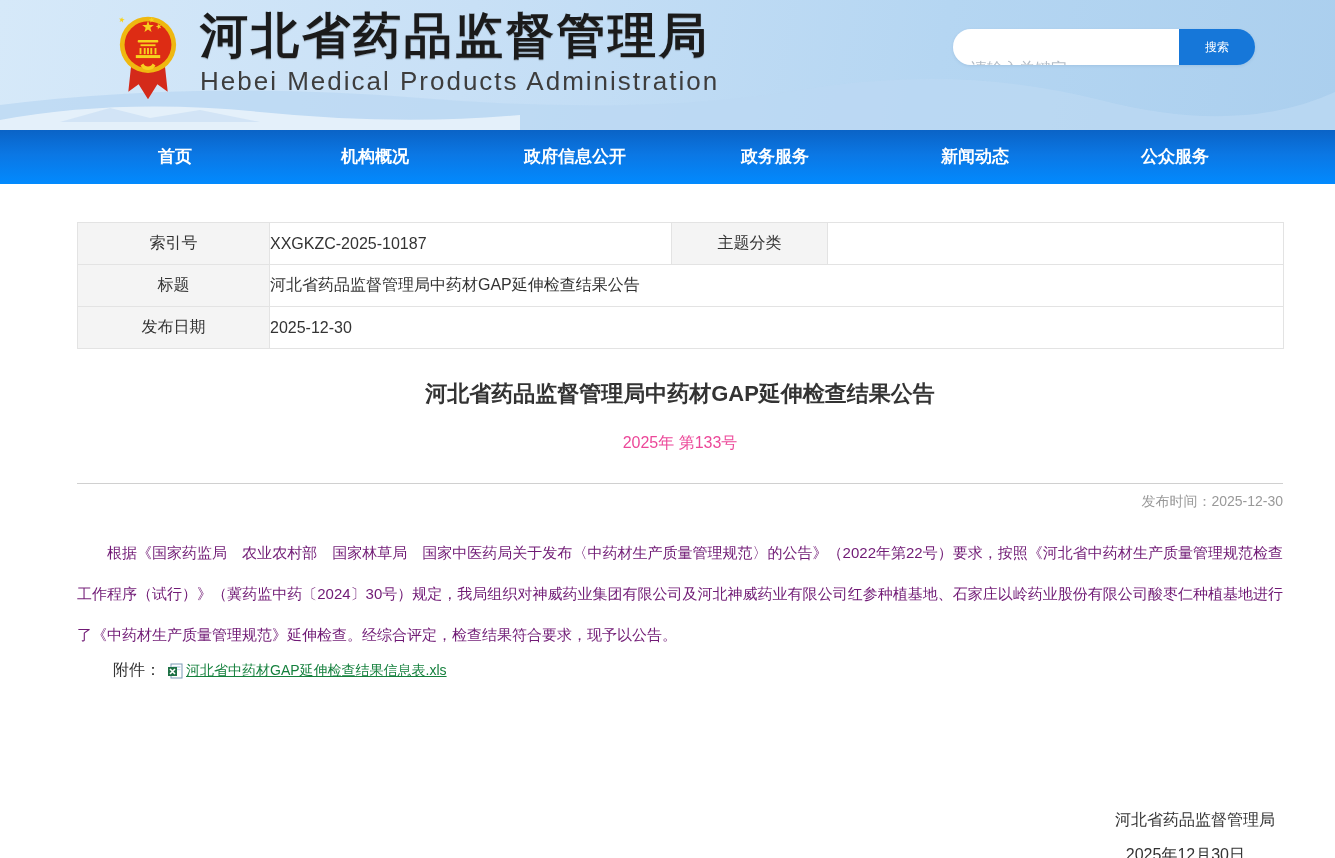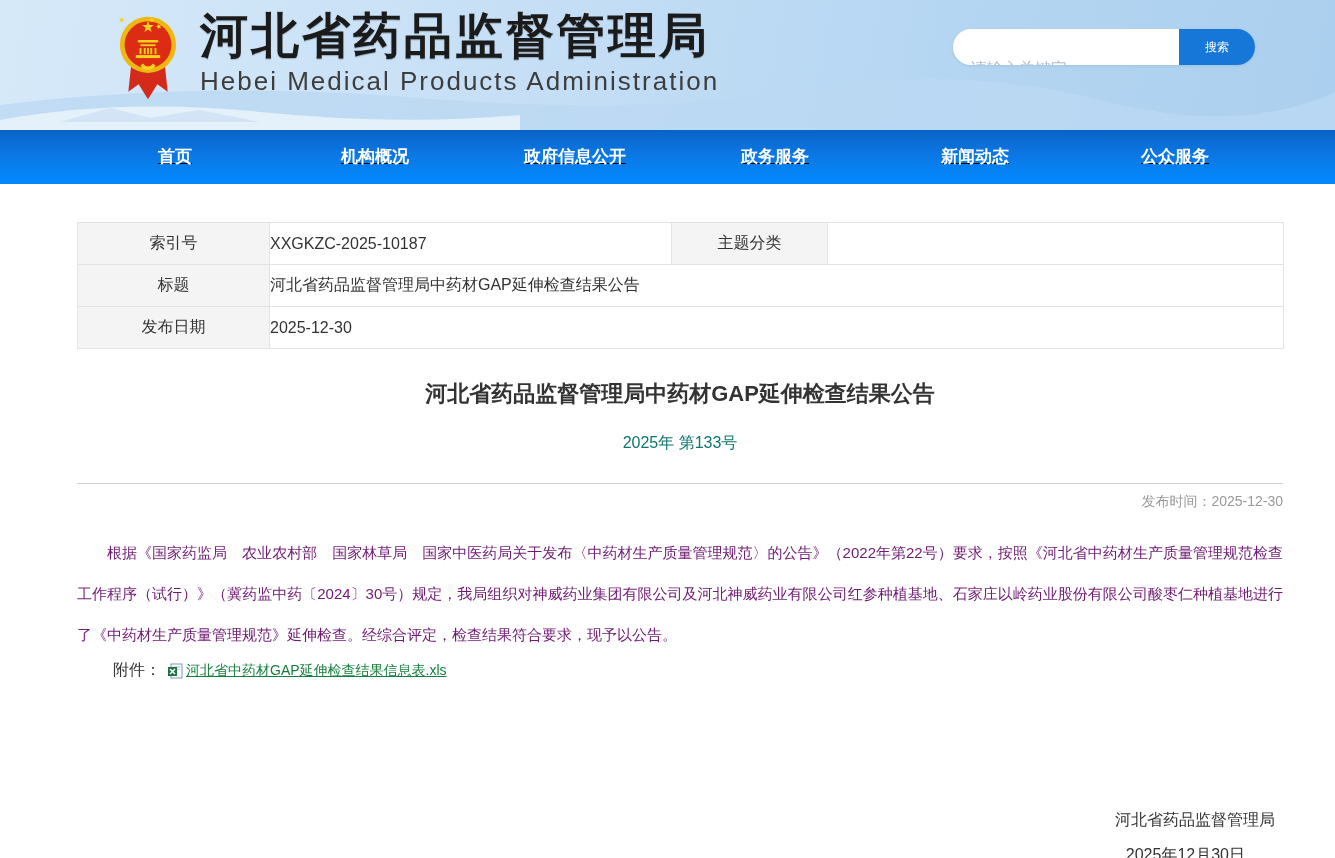--- a/index.html
+++ b/index.html
@@ -13,32 +13,32 @@
   .site-title{position:absolute;left:200px;top:8px;}
   .site-title .cn{font-size:48px;font-weight:900;color:#1b1b1b;letter-spacing:3px;line-height:56px;text-shadow:0 1px 1px rgba(0,0,0,0.25);}
   .site-title .en{font-size:26px;color:#3d3d3d;letter-spacing:2px;line-height:30px;margin-top:2px;}
   .search{position:absolute;right:80px;top:29px;height:36px;display:flex;border-radius:18px;overflow:hidden;box-shadow:0 1px 3px rgba(60,100,150,0.15);}
   .search input{width:190px;height:47px;border:none;outline:none;background:#ffffff;padding:16px 18px;font-size:16px;color:#333;font-family:inherit;}
   .search input::placeholder{color:#b3bcc6;}
   .search button{width:76px;height:36px;border:none;background:#1677d9;color:#ffffff;font-size:12px;cursor:pointer;font-family:inherit;}
 
   
   .nav{height:54px;background:linear-gradient(180deg,#0a63c6 0%,#0b77e4 45%,#028afe 100%);}
-  .nav-inner{margin-left:75px;width:1200px;display:flex;height:69px;text-decoration:underline;}
+  .nav-inner{margin-left:75px;width:1200px;display:flex;height:69px;}
   .nav-item{flex:1;text-align:center;line-height:54px;color:#ffffff;font-size:17px;font-weight:bold;cursor:pointer;}
 
   
   .content{margin-left:77px;width:1206px;}
   table.info{border-collapse:collapse;table-layout:fixed;width:1206px;margin-top:38px;padding-left:8px;}
   table.info td{border:1px solid #e3e3e3;height:41px;font-size:16px;color:#333;padding:0;}
   td.lbl{background:#f4f4f4;text-align:center;}
   td.val{padding-left:20px;background:#ffffff;}
 
   .article-title{margin-top:30px;text-align:center;font-size:22px;font-weight:bold;color:#333;}
-  .issue-no{margin-top:24px;text-align:center;font-size:16px;color:#0f766e;}
+  .issue-no{margin-top:24px;text-align:center;font-size:16px;color:#ec4899;}
   .divider{margin-top:29px;border-top:1px solid #d0d0d0;height:0;}
   .pub-time{margin-top:9px;text-align:right;font-size:14px;color:#999;}
 
   .body-text{margin-top:21px;font-size:15px;color:#701a75;line-height:41px;text-align:justify;text-indent:2em;}
   .attachment{margin-top:5px;padding-left:36px;font-size:16px;color:#333;display:flex;align-items:center;}
   .attachment .xls-icon{width:16px;height:16px;margin:0 3px 0 6px;flex:0 0 auto;}
   .attachment a{font-size:14px;color:#15803d;text-decoration:underline;cursor:pointer;}
 
   .sign-block{margin-top:128px;text-align:right;font-size:16px;color:#333;}
   .sign-name{padding-right:8px;line-height:22px;}

